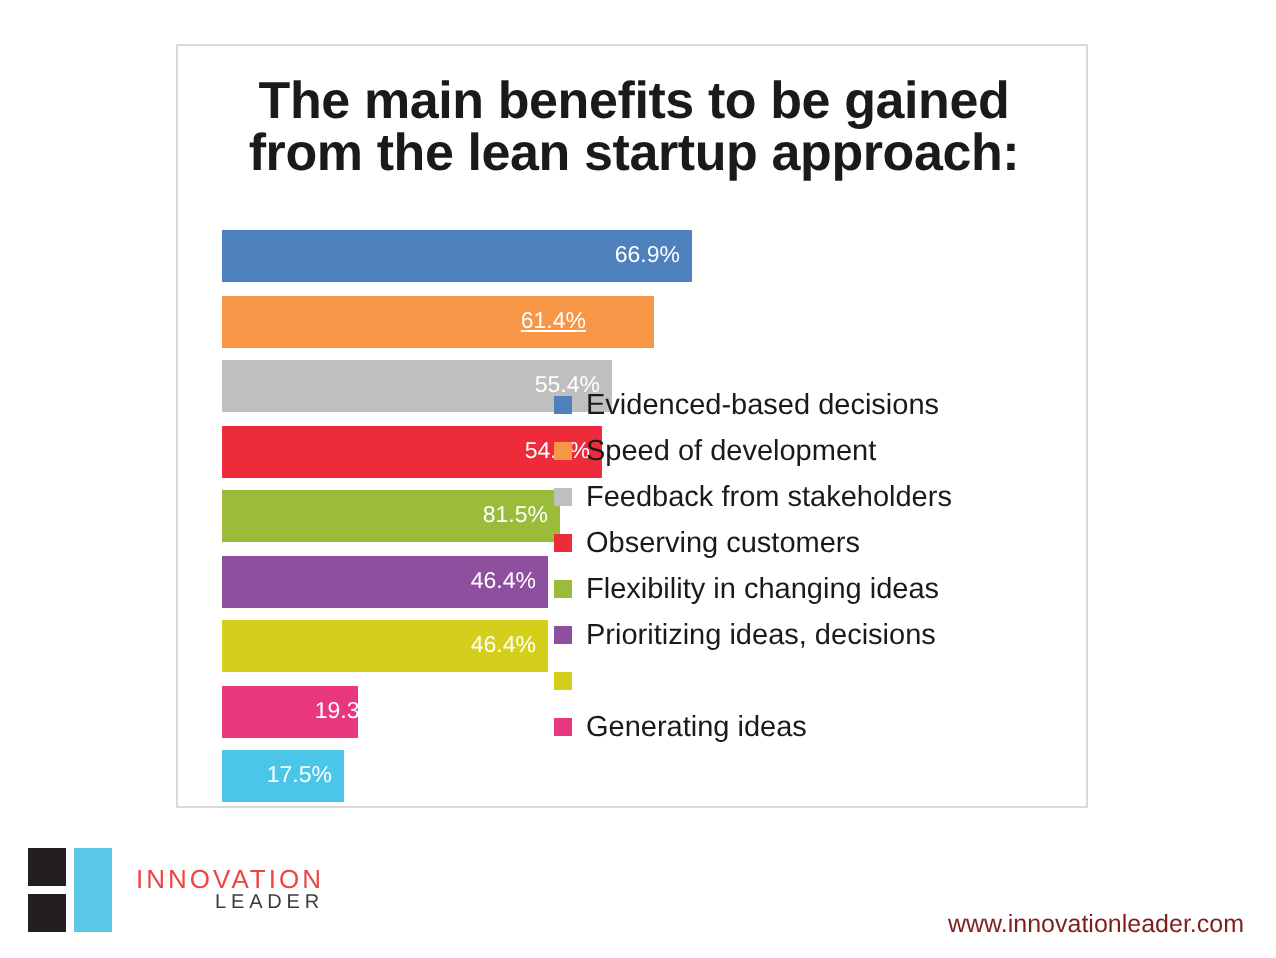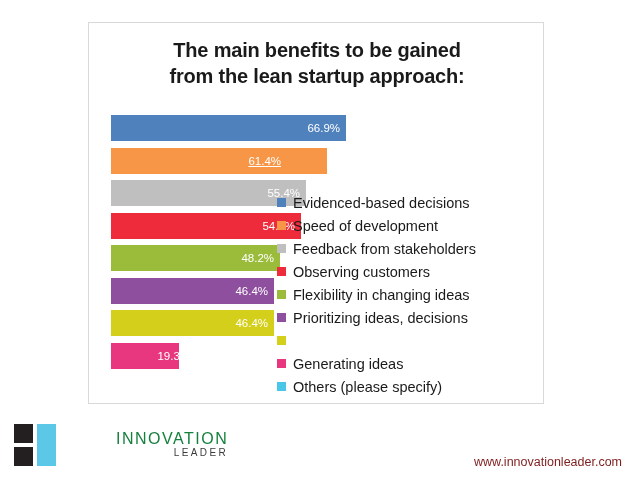--- a/index.html
+++ b/index.html
@@ -19,21 +19,21 @@
     left:88px;top:22px;
     width:456px;height:382px;
     background:#ffffff;
     border:1px solid #d9d9d9;
     box-sizing:border-box;
   }
   .chart-title{
     position:absolute;
     left:0;top:14px;width:456px;
     text-align:center;
-    font-size:20px;
+    font-size:26px;
     font-weight:bold;
     color:#1a1a1a;
     line-height:26px;
     letter-spacing:-0.2px;
   }
   .chart-title .l2{display:block;}
   
   .plot{
     position:absolute;
     left:22px;top:92px;
@@ -92,24 +92,23 @@
     position:relative;
     width:46px;height:42px;
     flex:0 0 auto;
   }
   .logo-sq{position:absolute;}
   .logo-text{
     margin-left:8px;
     line-height:1.05;
   }
   .logo-text .ln1{
-    font-size:16px;
+    font-size:13px;
     letter-spacing:1.5px;
-    color:#15803d;
-    margin-left:48px;
+    color:#ef4444;
   }
   .logo-text .ln2{
     font-size:10px;
     letter-spacing:2.4px;
     color:#3b3b3b;
     text-align:right;
   }
   .footer-url{
     position:absolute;
     right:16px;top:455px;
@@ -129,46 +128,50 @@
       <span class="l2">from the lean startup approach:</span>
     </div>
 
     <div class="plot" id="plot">
         <div class="bar-row">
           <div class="bar" style="width: 235px; background: rgb(79, 129, 189);"></div>
           <div class="bar-label" style="left: 0px; width: 235px;">66.9%</div>
         </div>
         <div class="bar-row">
           <div class="bar" style="width: 216px; background: rgb(247, 150, 70);"></div>
-          <div class="bar-label" style="left: 0px; width: 176px; text-decoration: underline;">61.4%</div>
+          <div class="bar-label" style="left: 12px; width: 176px; text-decoration: underline;">61.4%</div>
         </div>
         <div class="bar-row">
           <div class="bar" style="width: 195px; background: rgb(191, 191, 191);"></div>
           <div class="bar-label" style="left: 0px; width: 195px;">55.4%</div>
         </div>
         <div class="bar-row">
           <div class="bar" style="width: 190px; background: rgb(238, 43, 59);"></div>
           <div class="bar-label" style="left: 0px; width: 190px;">54.2%</div>
         </div>
         <div class="bar-row">
           <div class="bar" style="width: 169px; background: rgb(155, 187, 59);"></div>
-          <div class="bar-label" style="left: 0px; width: 169px;">48.2%</div>
+          <div class="bar-label" style="left: 0px; width: 169px;">81.5%</div>
         </div>
         <div class="bar-row">
           <div class="bar" style="width: 163px; background: rgb(142, 79, 158);"></div>
           <div class="bar-label" style="left: 0px; width: 163px;">46.4%</div>
         </div>
         <div class="bar-row">
           <div class="bar" style="width: 163px; background: rgb(212, 207, 26);"></div>
           <div class="bar-label" style="left: 0px; width: 163px;">46.4%</div>
         </div>
         <div class="bar-row">
           <div class="bar" style="width: 68px; background: rgb(232, 55, 127);"></div>
           <div class="bar-label" style="left: 0px; width: 85px;">19.3%</div>
         </div>
+        <div class="bar-row">
+          <div class="bar" style="width: 61px; background: rgb(73, 198, 232);"></div>
+          <div class="bar-label" style="left: 0px; width: 61px;">17.5%</div>
+        </div>
       </div>
 
     <div class="legend" id="legend">
         <div class="legend-item">
           <span class="legend-swatch" style="background: rgb(79, 129, 189);"></span>
           <span class="legend-text">Evidenced-based decisions</span>
         </div>
         <div class="legend-item">
           <span class="legend-swatch" style="background: rgb(247, 150, 70);"></span>
           <span class="legend-text">Speed of development</span>
@@ -188,24 +191,20 @@
         <div class="legend-item">
           <span class="legend-swatch" style="background: rgb(142, 79, 158);"></span>
           <span class="legend-text">Prioritizing ideas, decisions</span>
         </div>
         <div class="legend-item">
           <span class="legend-swatch" style="background: rgb(212, 207, 26);"></span>
         </div>
         <div class="legend-item">
           <span class="legend-swatch" style="background: rgb(232, 55, 127);"></span>
           <span class="legend-text">Generating ideas</span>
-        </div>
-        <div class="legend-item">
-          <span class="legend-swatch" style="background: rgb(73, 198, 232);"></span>
-          <span class="legend-text">Others (please specify)</span>
         </div>
       </div>
 
   </div>
 
   <div class="footer-logo">
     <div class="logo-mark">
       <div class="logo-sq" style="left:0;top:0;width:19px;height:19px;background:#231f20;"></div>
       <div class="logo-sq" style="left:0;top:23px;width:19px;height:19px;background:#231f20;"></div>
       <div class="logo-sq" style="left:23px;top:0;width:19px;height:42px;background:#5bc8e8;"></div>

